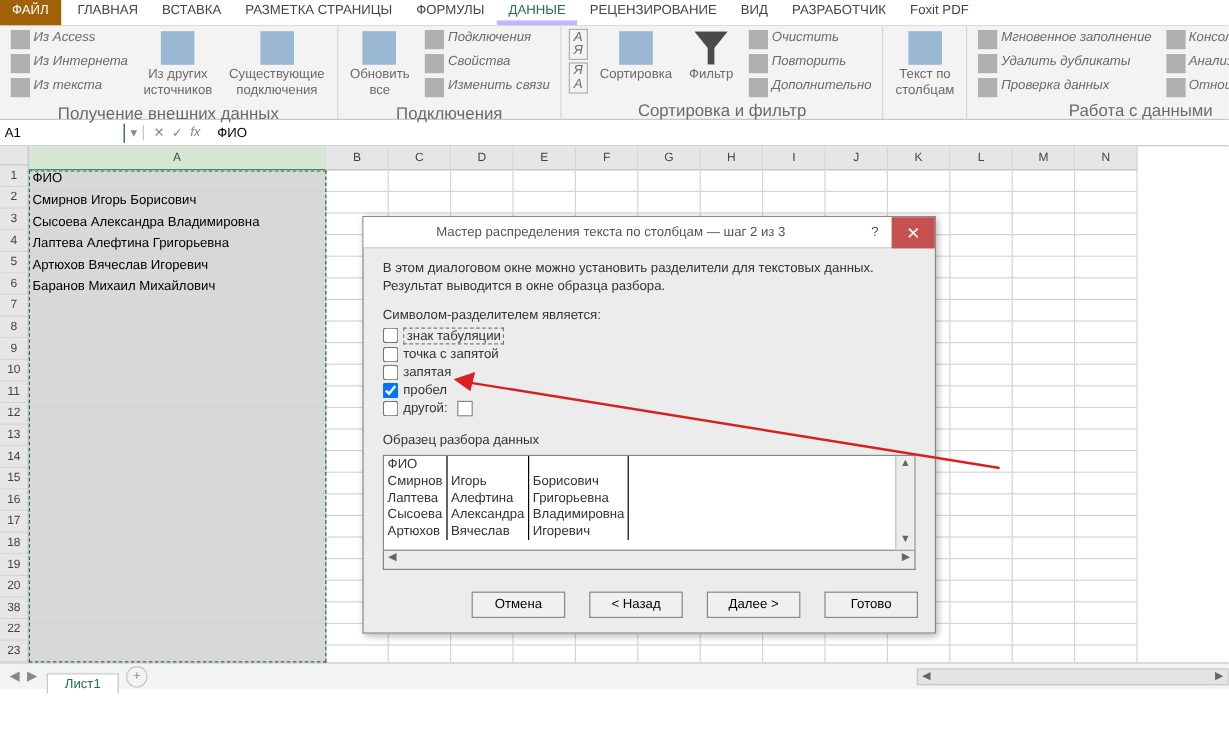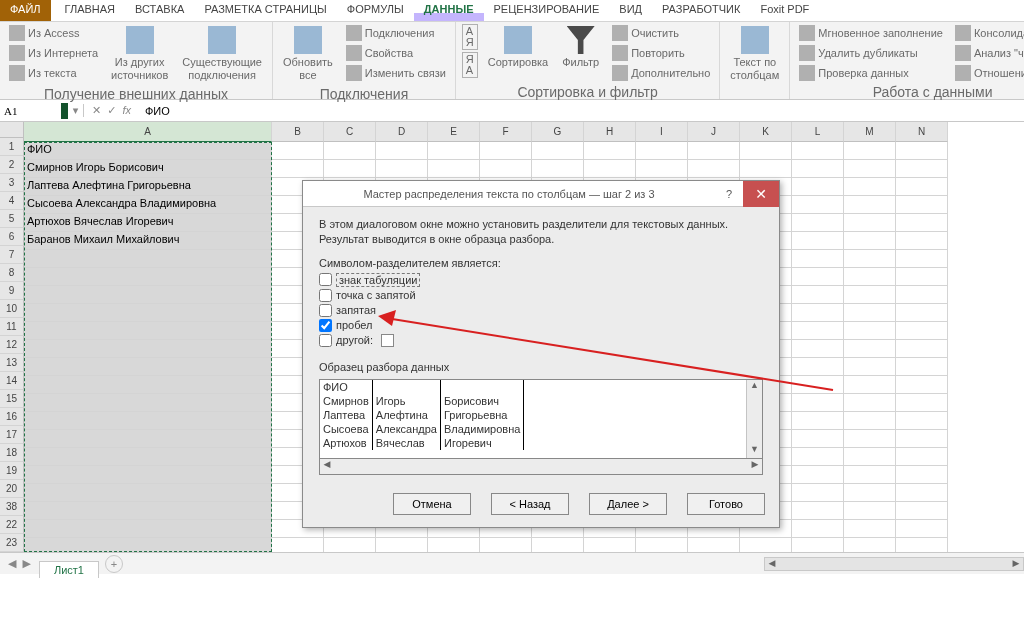--- a/index.html
+++ b/index.html
@@ -2,36 +2,36 @@
 <html><head>
 <meta charset="utf-8">
 <style>
 * { box-sizing: border-box; margin: 0; padding: 0; font-family: "Segoe UI", Tahoma, sans-serif; font-size: 11px; }
 body { background: #fff; width: 1024px; height: 624px; overflow: hidden; position: relative; }
 
 
 .menubar { display: flex; height: 22px; background: #fff; border-bottom: 1px solid #d4d4d4; }
 .menu-item { padding: 3px 10px; color: #444; cursor: pointer; }
 .menu-item.file { background: #a16207; color: #fff; margin-right: 4px; }
-.menu-item.active { color: #217346; border-bottom: 8px solid #c4b5fd; font-weight: 700; }
+.menu-item.active { color: #217346; border-bottom: 4px solid #c4b5fd; font-weight: 400; }
 
 
 .ribbon { display: flex; height: 78px; background: #f3f3f3; border-bottom: 1px solid #c8c8c8; }
 .group { display: flex; flex-direction: column; padding: 2px 6px; border-right: 1px solid #d8d8d8; }
 .group-body { flex: 1; display: flex; gap: 6px; align-items: flex-start; }
 .group-label { text-align: center; color: #6a6a6a; font-size: 14px; padding-top: 2px; }
 .btn-col { display: flex; flex-direction: column; gap: 2px; }
-.sm-btn { display: flex; align-items: center; gap: 3px; padding: 1px 3px; color: #6a6a6a; white-space: nowrap; cursor: pointer; }
+.sm-btn { display: flex; gap: 3px; padding: 1px 3px; color: #6a6a6a; white-space: nowrap; cursor: pointer; font-style: italic; }
 .big-btn { display: flex; flex-direction: column; align-items: center; gap: 2px; padding: 2px 4px; color: #6a6a6a; cursor: pointer; text-align: center; line-height: 1.2; }
 .icon16 { width: 16px; height: 16px; display: inline-block; background: #b0b0b0; }
 .icon32 { width: 28px; height: 28px; display: inline-block; background: #9ab8d4; }
 
 
 .formula-bar { display: flex; align-items: center; height: 22px; border-bottom: 1px solid #c8c8c8; background: #fff; }
-.name-box { width: 68px; border-right: 7px solid #14532d; padding: 2px 4px; font-family: Liberation Serif, serif; }
+.name-box { width: 104px; border-right: 1px solid #14532d; padding: 2px 4px; }
 .name-drop { width: 16px; text-align: center; border-right: 1px solid #c8c8c8; color: #888; }
 .fx-icons { display: flex; gap: 6px; padding: 0 8px; color: #888; }
 .fx-val { padding-left: 6px; flex: 1; }
 
 
 .grid-wrap { display: flex; height: 430px; position: relative; }
 .rowhdrs { display: flex; flex-direction: column; }
 .corner { width: 24px; height: 20px; background: #e6e6e6; border-right: 1px solid #c0c0c0; border-bottom: 1px solid #c0c0c0; }
 .rowhdr { width: 24px; height: 18px; background: #e6e6e6; border-right: 1px solid #c0c0c0; border-bottom: 1px solid #d4d4d4; text-align: center; color: #444; font-size: 10px; line-height: 18px; }
 .cols { flex: 1; overflow: hidden; }
@@ -314,37 +314,37 @@
         <div class="cell colN"></div>
         <div class="cell colN"></div>
         <div class="cell colN"></div>
         <div class="cell colN"></div>
         <div class="cell colN"></div>
         <div class="cell colN"></div>
         <div class="cell colN"></div>
         <div class="cell colN"></div>
       </div>
       <div class="row">
+        <div class="cell cellA">Сысоева Александра Владимировна</div>
+        <div class="cell colN"></div>
+        <div class="cell colN"></div>
+        <div class="cell colN"></div>
+        <div class="cell colN"></div>
+        <div class="cell colN"></div>
+        <div class="cell colN"></div>
+        <div class="cell colN"></div>
+        <div class="cell colN"></div>
+        <div class="cell colN"></div>
+        <div class="cell colN"></div>
+        <div class="cell colN"></div>
+        <div class="cell colN"></div>
+        <div class="cell colN"></div>
+      </div>
+      <div class="row">
         <div class="cell cellA">Лаптева Алефтина Григорьевна</div>
-        <div class="cell colN"></div>
-        <div class="cell colN"></div>
-        <div class="cell colN"></div>
-        <div class="cell colN"></div>
-        <div class="cell colN"></div>
-        <div class="cell colN"></div>
-        <div class="cell colN"></div>
-        <div class="cell colN"></div>
-        <div class="cell colN"></div>
-        <div class="cell colN"></div>
-        <div class="cell colN"></div>
-        <div class="cell colN"></div>
-        <div class="cell colN"></div>
-      </div>
-      <div class="row">
-        <div class="cell cellA">Сысоева Александра Владимировна</div>
         <div class="cell colN"></div>
         <div class="cell colN"></div>
         <div class="cell colN"></div>
         <div class="cell colN"></div>
         <div class="cell colN"></div>
         <div class="cell colN"></div>
         <div class="cell colN"></div>
         <div class="cell colN"></div>
         <div class="cell colN"></div>
         <div class="cell colN"></div>

